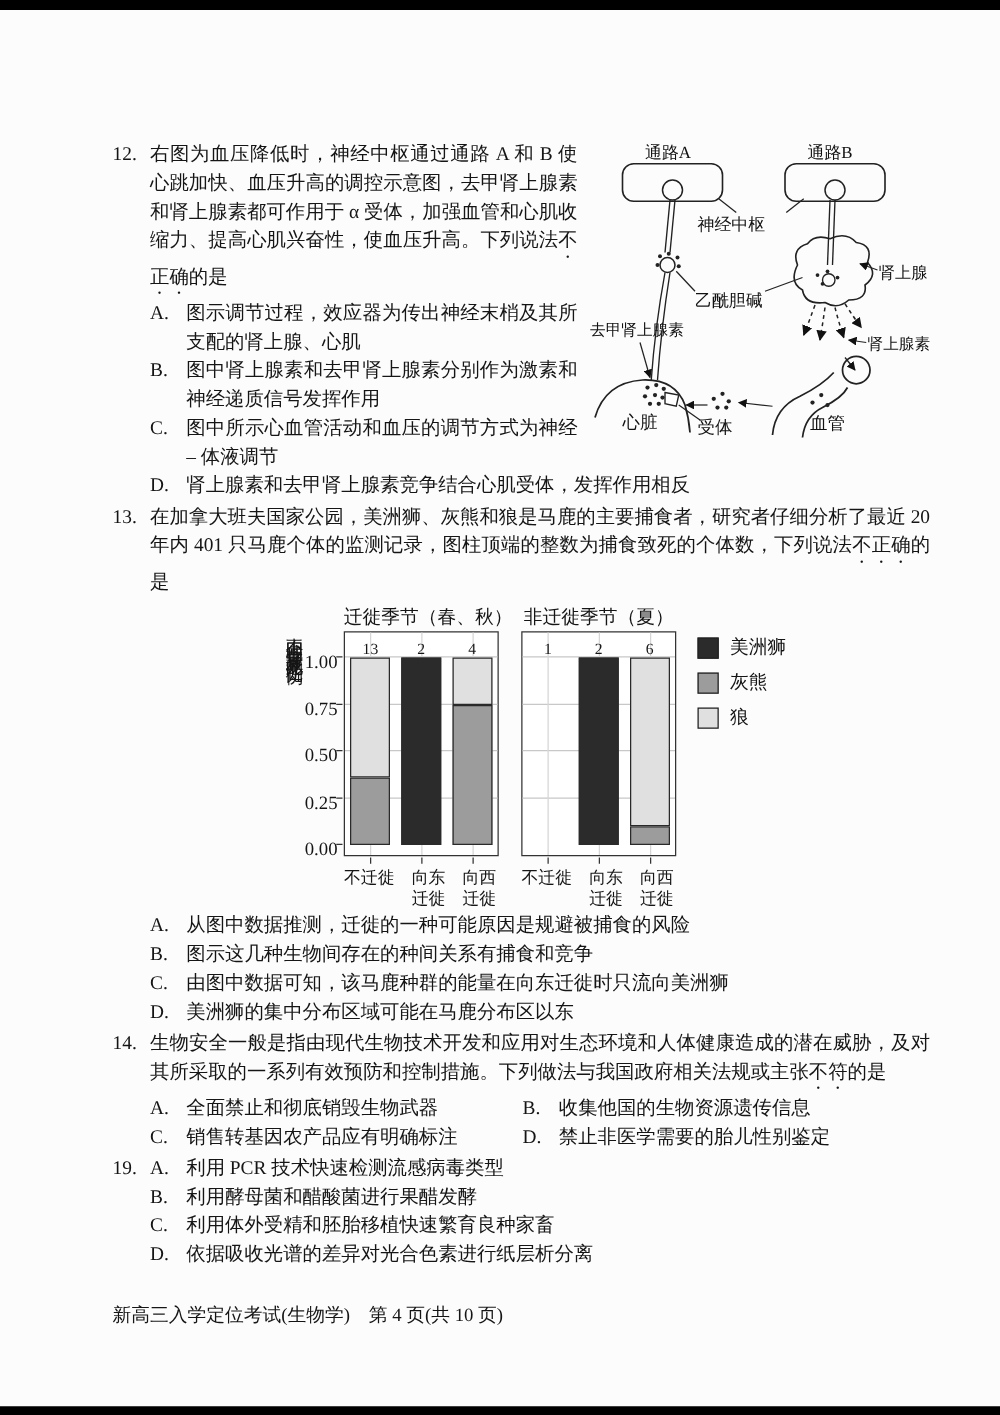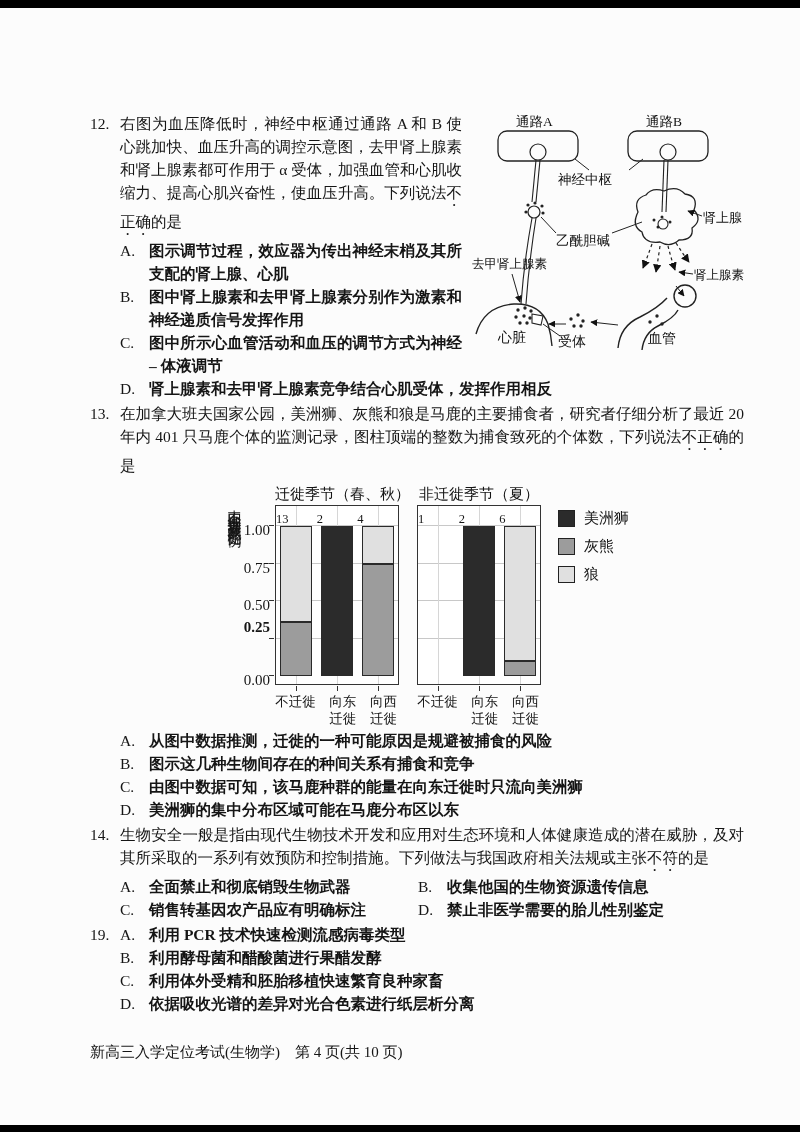--- a/index.html
+++ b/index.html
@@ -8,37 +8,37 @@
   .page{position:absolute;top:8px;left:0;width:800px;height:1117px;background:#fcfcfc;overflow:hidden;}
   .content{padding:104px 56px 0 90px;}
   .q{display:flex;margin:0 0 2px 0;}
   .qnum{flex:0 0 30px;font-size:15.5px;line-height:23px;}
   .qbody{flex:1;font-size:15.5px;line-height:23px;min-width:0;}
   .stem{margin:0;text-align:justify;}
   .em{-webkit-text-emphasis:filled dot;-webkit-text-emphasis-position:under left;
       text-emphasis:filled dot;text-emphasis-position:under left;}
   .opt{display:flex;}
   .ol{flex:0 0 29px;}
-  .ot{flex:1;text-align:justify;font-weight:bold;}
+  .ot{flex:1;text-align:justify;}
   .opt2col{display:grid;grid-template-columns:298px 1fr;}
   .diagram{float:right;width:272px;height:240px;margin:0 0 2px 10px;}
   .diagram svg{display:block;}
   svg text{font-family:"Liberation Serif","DejaVu Serif",serif;fill:#111;}
   
   #chart-root{display:flex;margin:6px 0 2px 106px;}
   .c-ylab{writing-mode:vertical-rl;text-orientation:upright;font-size:14px;letter-spacing:2px;
           height:205px;margin-top:16px;line-height:16px;}
   .c-ticks{position:relative;width:33px;margin-top:22px;height:178px;}
   .c-tick{position:absolute;right:5px;font-size:15px;}
   .c-panel{margin-right:7px;}
   .c-ptitle{font-size:15px;text-align:center;height:22px;white-space:nowrap;}
   .c-plot{position:relative;width:122px;height:178px;border:1.4px solid #333;background:#fff;}
   .c-hgrid{position:absolute;left:0;right:0;height:1px;background:#c8c8c8;}
   .c-vgrid{position:absolute;top:0;bottom:0;width:1px;background:#d6d6d6;}
-  .c-count{position:absolute;top:2px;text-align:left;font-size:12.5px;}
+  .c-count{position:absolute;top:2px;text-align:center;font-size:12.5px;}
   .c-seg{position:absolute;border:1px solid #2a2a2a;box-sizing:border-box;}
   .c-xtick{position:absolute;bottom:-7px;width:1px;height:5px;background:#333;}
   .c-ytick{position:absolute;left:-7px;height:1px;width:5px;background:#333;}
   .c-xlabels{display:flex;margin-top:8px;}
   .c-xlab{text-align:right;font-size:13.5px;line-height:17px;white-space:pre-line;}
   .c-legend{margin-left:10px;margin-top:24px;}
   .c-litem{display:flex;align-items:center;margin-bottom:5px;}
   .c-swatch{width:15px;height:15px;border:1.3px solid #222;margin-right:9px;flex:0 0 15px;}
   .c-llabel{font-size:15px;white-space:nowrap;}
   .footer{text-align:left;font-size:15px;margin-top:28px;}
@@ -191,21 +191,21 @@
     </div>
 
     <div class="q">
       <div class="qnum">13.</div>
       <div class="qbody">
         <p class="stem"><span>在加拿大班夫国家公园，美洲狮、灰熊和狼是马鹿的主要捕食者，研究者仔细分析了最近 20 年内 401 只马鹿个体的监测记录，图柱顶端的整数为捕食致死的个体数，下列说法</span><span class="em">不正确</span><span>的是</span></p>
         <div id="chart-root">
             <div class="c-ylab">由不同捕食者导致的死亡比例</div>
             <div class="c-ticks">
               <div class="c-tick" style="top: 164px;">0.00</div>
-              <div class="c-tick" style="top: 111px; font-weight: bold;">0.25</div>
+              <div class="c-tick" style="top: 127px;">0.25</div>
               <div class="c-tick" style="top: 89px;">0.50</div>
               <div class="c-tick" style="top: 51.5px;">0.75</div>
               <div class="c-tick" style="top: 14px;">1.00</div>
             </div>
             <div class="c-panel">
               <div class="c-ptitle">迁徙季节（春、秋）</div>
               <div class="c-plot">
                 <div class="c-ytick" style="bottom: 8px;"></div>
                 <div class="c-hgrid" style="bottom: 45.5px;"></div>
                 <div class="c-ytick" style="bottom: 45.5px;"></div>

